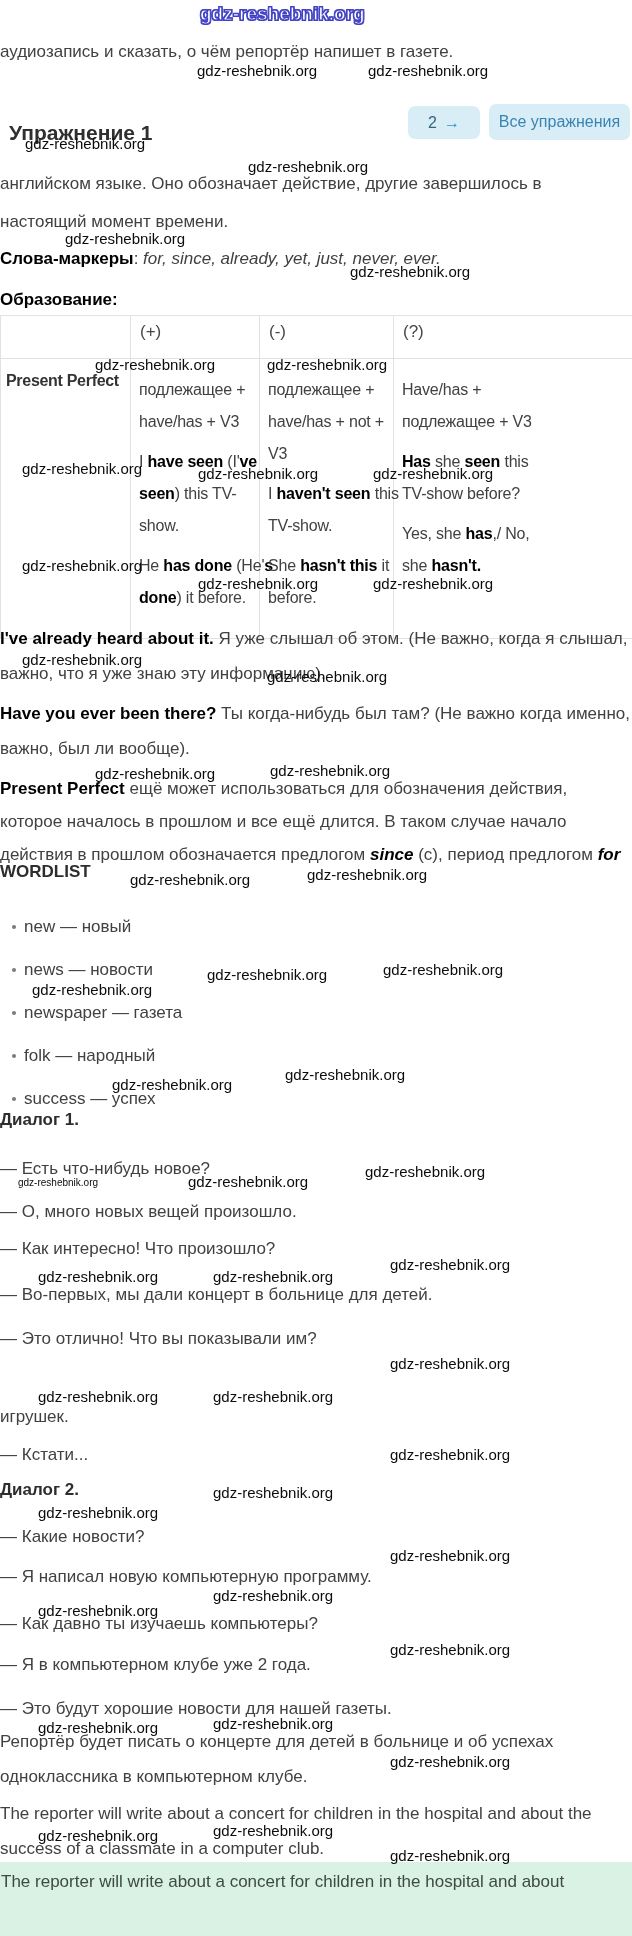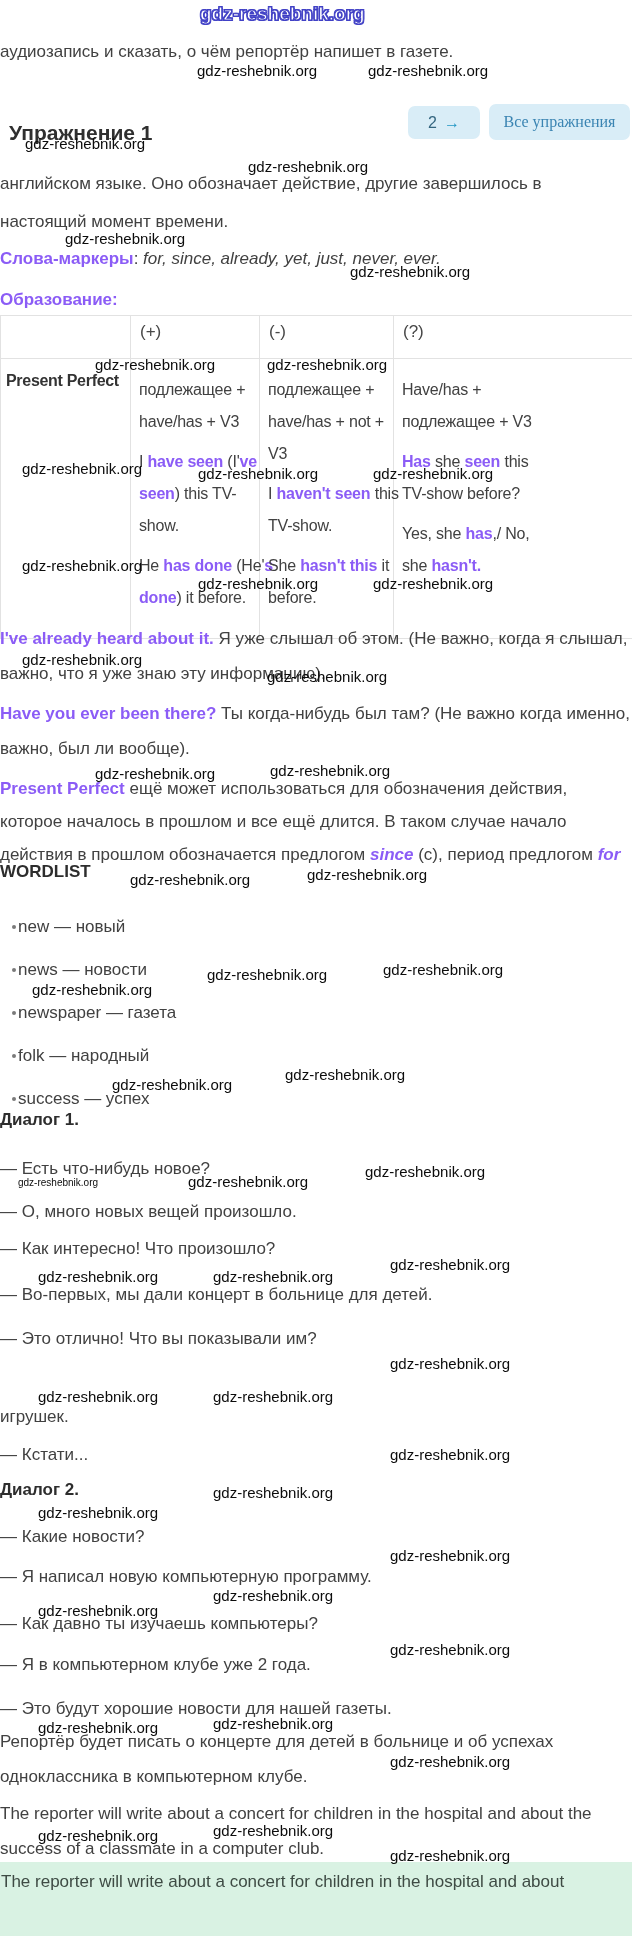--- a/index.html
+++ b/index.html
@@ -5,39 +5,39 @@
   html,body{margin:0;padding:0;}
   body{
     width:632px;height:1936px;overflow:hidden;position:relative;background:#ffffff;
     font-family:"Liberation Sans","DejaVu Sans",sans-serif;color:#414141;
   }
   .abs{position:absolute;left:0;width:650px;}
   .txt{font-size:17px;line-height:35px;}
   .lh38{line-height:38px;}
   .lh37{line-height:37px;}
   .lh33{line-height:33px;}
-  b,.b{font-weight:bold;color:#8b5cf6;}
+  b,.b{font-weight:bold;color:#000000;}
   .sect-title{font-size:17px;font-weight:bold;color:#2d2d2d;line-height:26px;}
   #exercise-title{position:absolute;left:0;top:111px;margin:9px;font-size:21px;line-height:26px;font-weight:bold;color:#2f2f2f;}
   
   .btn{position:absolute;border:none;background:#d9edf7;border-radius:7px;cursor:pointer;
        font-family:"Liberation Sans","DejaVu Sans",sans-serif;}
   #btn-next{left:408px;top:106px;width:72px;height:33px;font-size:16px;color:#33657f;}
   #btn-next .arrow{color:#2196c4;margin-left:7px;font-weight:bold;}
-  #btn-all{left:489px;top:104px;width:141px;height:36px;font-size:16px;color:#3a84b2;font-family:Liberation Serif, serif;}
+  #btn-all{left:489px;top:104px;width:141px;height:36px;font-size:16px;color:#3a84b2;}
   
   #formation-table{position:absolute;left:0;top:315px;width:632px;border-collapse:collapse;table-layout:fixed;}
   #formation-table th,#formation-table td{border:1px solid #e2e2e2;vertical-align:top;text-align:left;font-weight:normal;}
   #formation-table th{height:36px;padding:6px 0 0 9px;font-size:17px;color:#474747;}
   #formation-table td{height:264px;padding:15px 0 0 8px;font-size:16px;line-height:32px;letter-spacing:-0.2px;white-space:nowrap;}
   #formation-table td.rowlabel{padding:6px 0 0 5px;font-weight:bold;color:#333;font-size:16px;letter-spacing:-0.3px;}
   .cellp{margin:0 0 8px 0;}
   
   #wordlist-items{position:absolute;left:0;top:905px;margin:0;padding:0;list-style:none;}
-  #wordlist-items li{height:43px;line-height:43px;font-size:17px;padding-left:18px;position:relative;}
+  #wordlist-items li{height:43px;line-height:43px;font-size:17px;padding-left:24px;position:relative;}
   #wordlist-items li::before{content:"";position:absolute;left:12px;top:20px;width:4px;height:4px;border-radius:50%;background:#7a7a7a;}
   
   #answer-block{position:absolute;left:0;top:1862px;width:632px;height:76px;background:#d9f2e3;
                 font-size:17px;line-height:38px;color:#3e4b44;padding:1px 0 0 1px;box-sizing:border-box;}
   
   #wm-layer{position:absolute;left:0;top:0;width:632px;height:1936px;pointer-events:none;z-index:6;}
   .wm{position:absolute;font-size:15px;color:#0c0c0c;white-space:nowrap;}
   .wm-small{font-size:10px;}
   .wm-outline{font-size:19px;font-weight:bold;color:#ffffff;
     -webkit-text-stroke:1px #3d3dc4;

